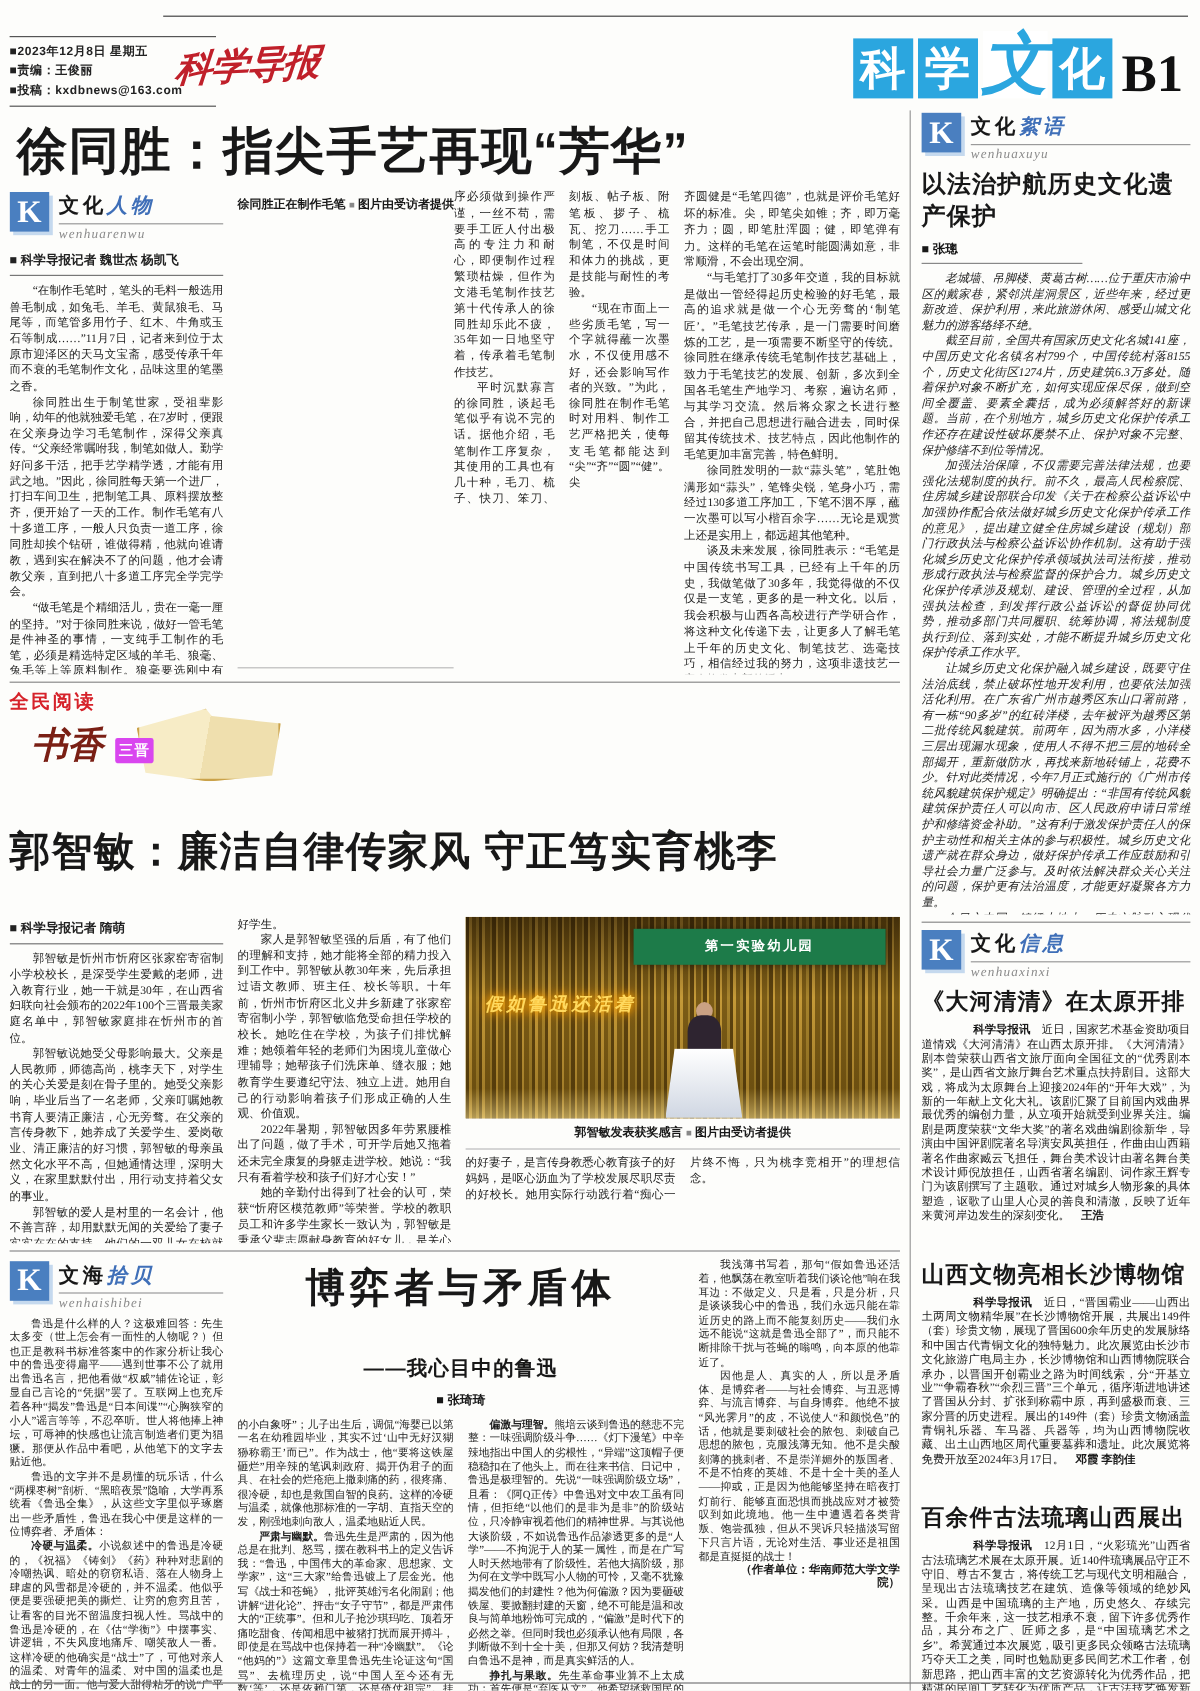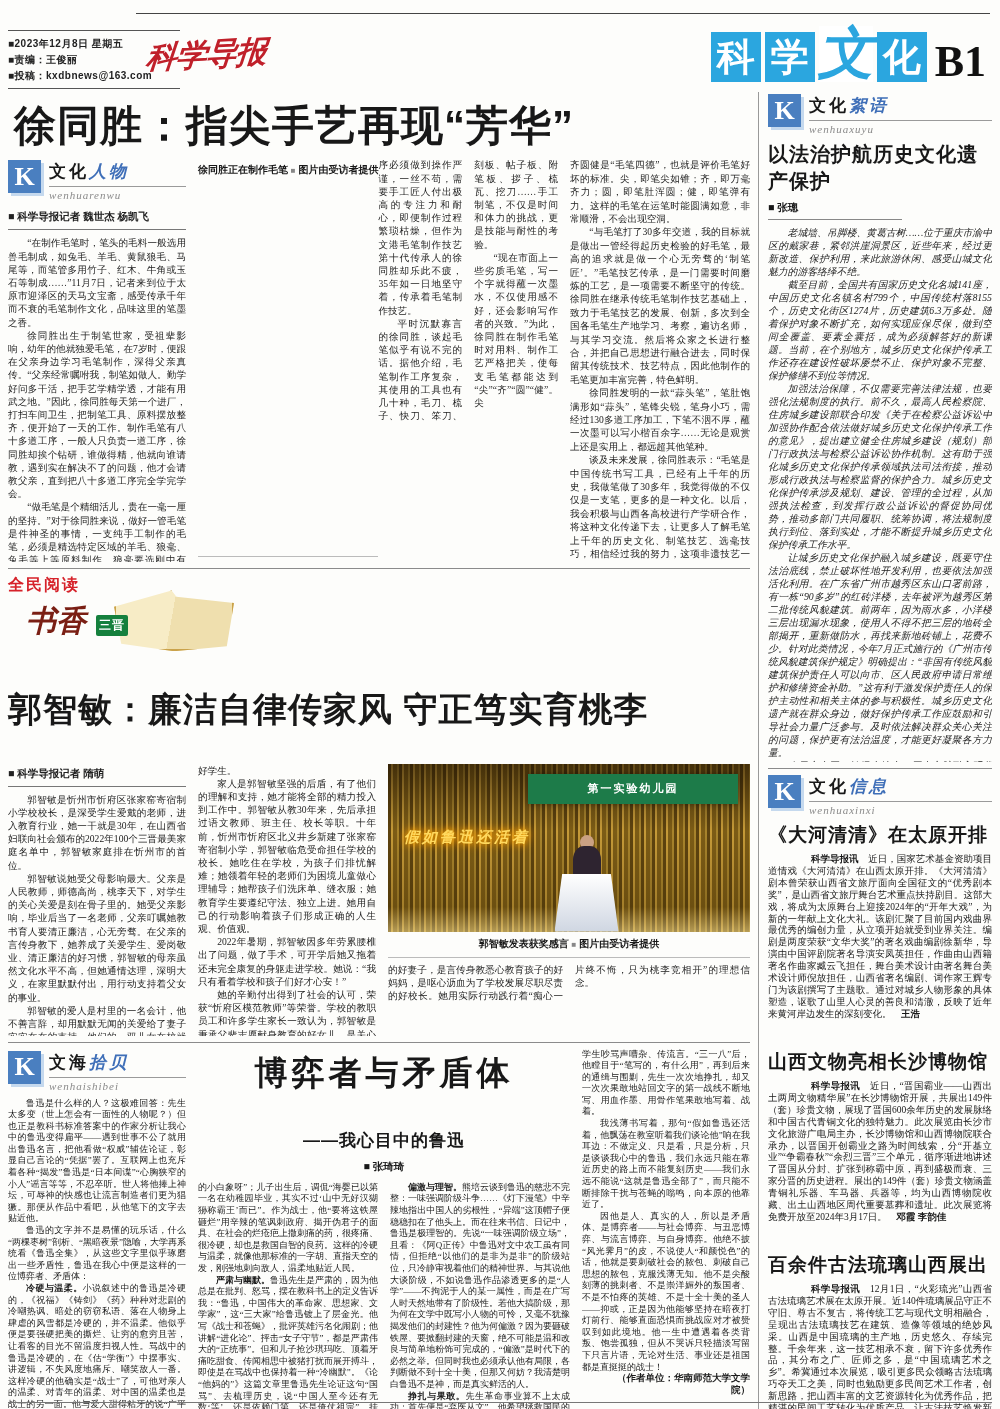--- a/index.html
+++ b/index.html
@@ -62,21 +62,21 @@
   .table{position:absolute;left:0;right:0;bottom:0;height:52px;background:linear-gradient(#bda078,#8d6f4b);border-top:3px solid #7b4a33;}
   .dish{position:absolute;left:62px;bottom:26px;width:72px;height:20px;background:#fbfbf9;border-radius:50%;box-shadow:0 2px 2px rgba(0,0,0,.25);}
   .tbrush{position:absolute;height:5px;background:linear-gradient(90deg,#e3c25c 0 82%,#efe9df 82%);border-radius:2px;}
 
   
   .guo-headrow{display:flex;align-items:flex-start;gap:14px;margin-top:4px;flex-direction:column;}
   .readbadge{width:232px;height:84px;flex:none;position:relative;}
   .rb-title{color:#d6222a;font-weight:900;font-size:16px;letter-spacing:2px;}
   .rb-book{position:absolute;right:6px;top:14px;width:120px;height:62px;background:linear-gradient(100deg,#f7ecc6 0 48%,#efdfae 48% 100%);clip-path:polygon(0 28%,48% 2%,52% 12%,100% 22%,94% 92%,50% 100%,6% 88%);box-shadow:inset 0 0 0 2px #caa24a;}
   .rb-shu{position:absolute;left:18px;top:26px;font-family:"Liberation Serif",serif;font-weight:900;font-style:italic;font-size:30px;color:#7a1f14;}
-  .rb-seal{position:absolute;left:88px;top:40px;background:#15803d;color:#fff;font-size:12px;font-weight:700;padding:2px 3px;border-radius:2px;letter-spacing:1px;text-align:right;}
+  .rb-seal{position:absolute;left:88px;top:40px;background:#d946ef;color:#fff;font-size:12px;font-weight:700;padding:2px 3px;border-radius:2px;letter-spacing:1px;text-align:right;}
   .guo-head{flex:1;font-size:34px;font-weight:900;letter-spacing:1px;margin-top:14px;text-align:center;}
   .guo-row{display:flex;gap:12px;height:272px;overflow:hidden;margin-top:2px;}
   .guo-c{width:178px;flex:none;}
   .guo-c .bt,.guo-right .bt{font-size:9.6px;line-height:13.2px;overflow:hidden;}
   .guo-c .bt{height:100%;}
   .guo-c1 .bt{height:calc(100% - 26px);}
   .guo-right{flex:1;min-width:0;display:flex;flex-direction:column;}
   .guo-right .midcols{flex:1;}
 
   
@@ -272,21 +272,20 @@
             <div class="midcols bt">
                 <p class="cont">的小白象呀”；儿子出生后，调侃“海婴已以第一名在幼稚园毕业，其实不过‘山中无好汉猢狲称霸王’而已”。作为战士，他“要将这铁屋砸烂”用辛辣的笔讽刺政府、揭开伪君子的面具、在社会的烂疮疤上撒刺痛的药，很疼痛、很冷硬，却也是救国自智的良药。这样的冷硬与温柔，就像他那标准的一字胡、直指天空的发，刚强地刺向敌人，温柔地贴近人民。</p>
                 <p><b>严肃与幽默。</b>鲁迅先生是严肃的，因为他总是在批判、怒骂，摆在教科书上的定义告诉我：“鲁迅，中国伟大的革命家、思想家、文学家”，这“三大家”给鲁迅镀上了层金光。他写《战士和苍蝇》，批评英雄污名化闹剧；他讲解“进化论”、抨击“女子守节”，都是严肃伟大的“正统事”。但和儿子抢沙琪玛吃、顶着牙痛吃甜食、传闻相思中被猪打扰而展开搏斗，即使是在骂战中也保持着一种“冷幽默”。《论“他妈的”》这篇文章里鲁迅先生论证这句“国骂”、去梳理历史，说“中国人至今还有无数‘等’，还是依赖门第，还是倚仗祖宗”。挂在神坛上的画像总没有活生生的人招人喜爱，鲁迅先生像一位顽童，要去给伪君子的面具上画花胡子，要撕破那些看腻的把戏、要去诚挚地爱和玩乐。</p>
                 <p><b>偏激与理智。</b>熊培云谈到鲁迅的慈悲不完整：一味强调阶级斗争……《灯下漫笔》中辛辣地指出中国人的劣根性，“异端”这顶帽子便稳稳扣在了他头上。而在往来书信、日记中，鲁迅是极理智的。先说“一味强调阶级立场”，且看：《阿Q正传》中鲁迅对文中农工虽有同情，但拒绝“以他们的是非为是非”的阶级站位，只冷静审视着他们的精神世界。与其说他大谈阶级，不如说鲁迅作品渗透更多的是“人学”——不拘泥于人的某一属性，而是在广写人时天然地带有了阶级性。若他大搞阶级，那为何在文学中既写小人物的可怜，又毫不犹豫揭发他们的封建性？他为何偏激？因为要砸破铁屋、要掀翻封建的天窗，绝不可能是温和改良与简单地粉饰可完成的，“偏激”是时代下的必然之举。但同时我也必须承认他有局限，各判断做不到十全十美，但那又何妨？我清楚明白鲁迅不是神，而是真实鲜活的人。</p>
                 <p><b>挣扎与果敢。</b>先生革命事业算不上太成功：首先便是“弃医从文”，他希望拯救国民的身体，但在日本幻灭了这想法。加入光复会，因担心母亲的安置问题，被取消刺杀任务。回国创办的杂志社最后只留下三个人，发表文章无人问津。留绍兴教书，被恶作剧的爆炸炸伤了心。后加入新青年，被自己的</p>
               </div>
           </div>
           <div class="essay-c4">
             <div class="bt">
               <div>
-                  <p class="cont">学生吵骂声嘈杂、传流言。“三一八”后，他瞠目于“笔写的，有什么用”，再到后来的通缉与围剿，先生一次次地挣扎，却又一次次果敢地站回文字的第一战线不断地写、用血作墨、用骨作笔果敢地写着、战着。</p>
                   <p>我浅薄书写着，那句“假如鲁迅还活着，他飘荡在教室听着我们谈论他”响在我耳边：不做定义、只是看，只是分析，只是谈谈我心中的鲁迅，我们永远只能在靠近历史的路上而不能复刻历史——我们永远不能说“这就是鲁迅全部了”，而只能不断排除干扰与苍蝇的嗡鸣，向本原的他靠近了。</p>
                   <p>因他是人、真实的人，所以是矛盾体、是博弈者——与社会博弈、与丑恶博弈、与流言博弈、与自身博弈。他绝不披“风光霁月”的皮，不说使人“和颜悦色”的话，他就是要刺破社会的脓包、刺破自己思想的脓包，克服浅薄无知。他不是尖酸刻薄的挑刺者、不是崇洋媚外的叛国者、不是不怕疼的英雄、不是十全十美的圣人——抑或，正是因为他能够坚持在暗夜打灯前行、能够直面恐惧而挑战应对才被赞叹到如此境地。他一生中遭遇着各类背叛、饱尝孤独，但从不哭诉只轻描淡写留下只言片语，无论对生活、事业还是祖国都是直挺挺的战士！</p>
                 </div>
               <p class="sig essay-sig">（作者单位：华南师范大学文学院）</p>
             </div>
           </div>
         </div>
       </section>
 
     </div>

